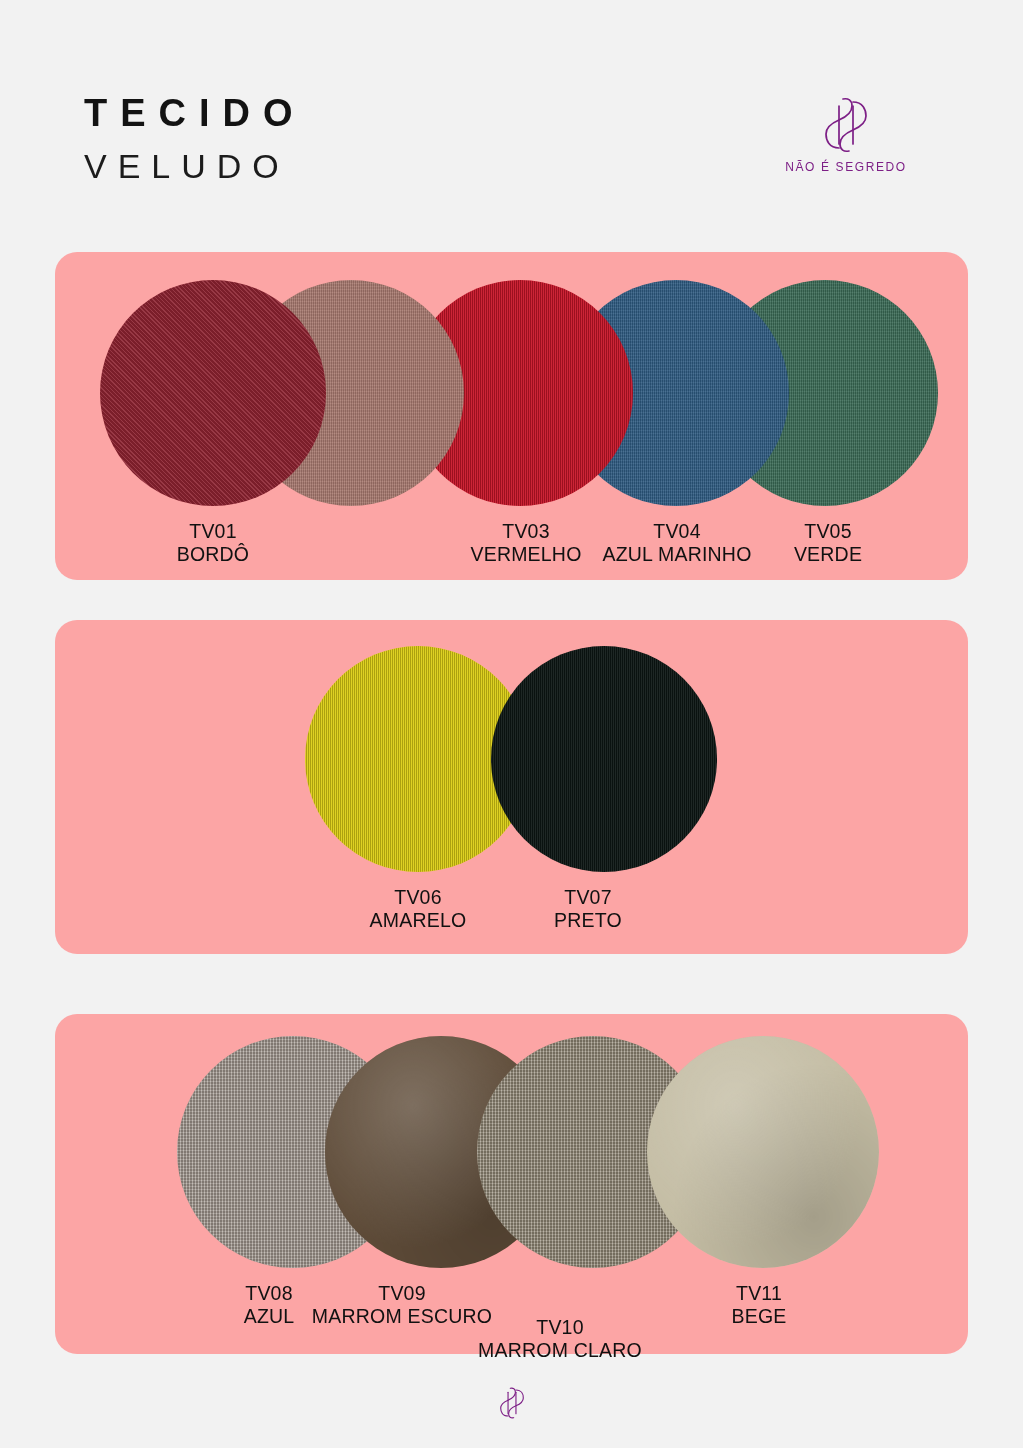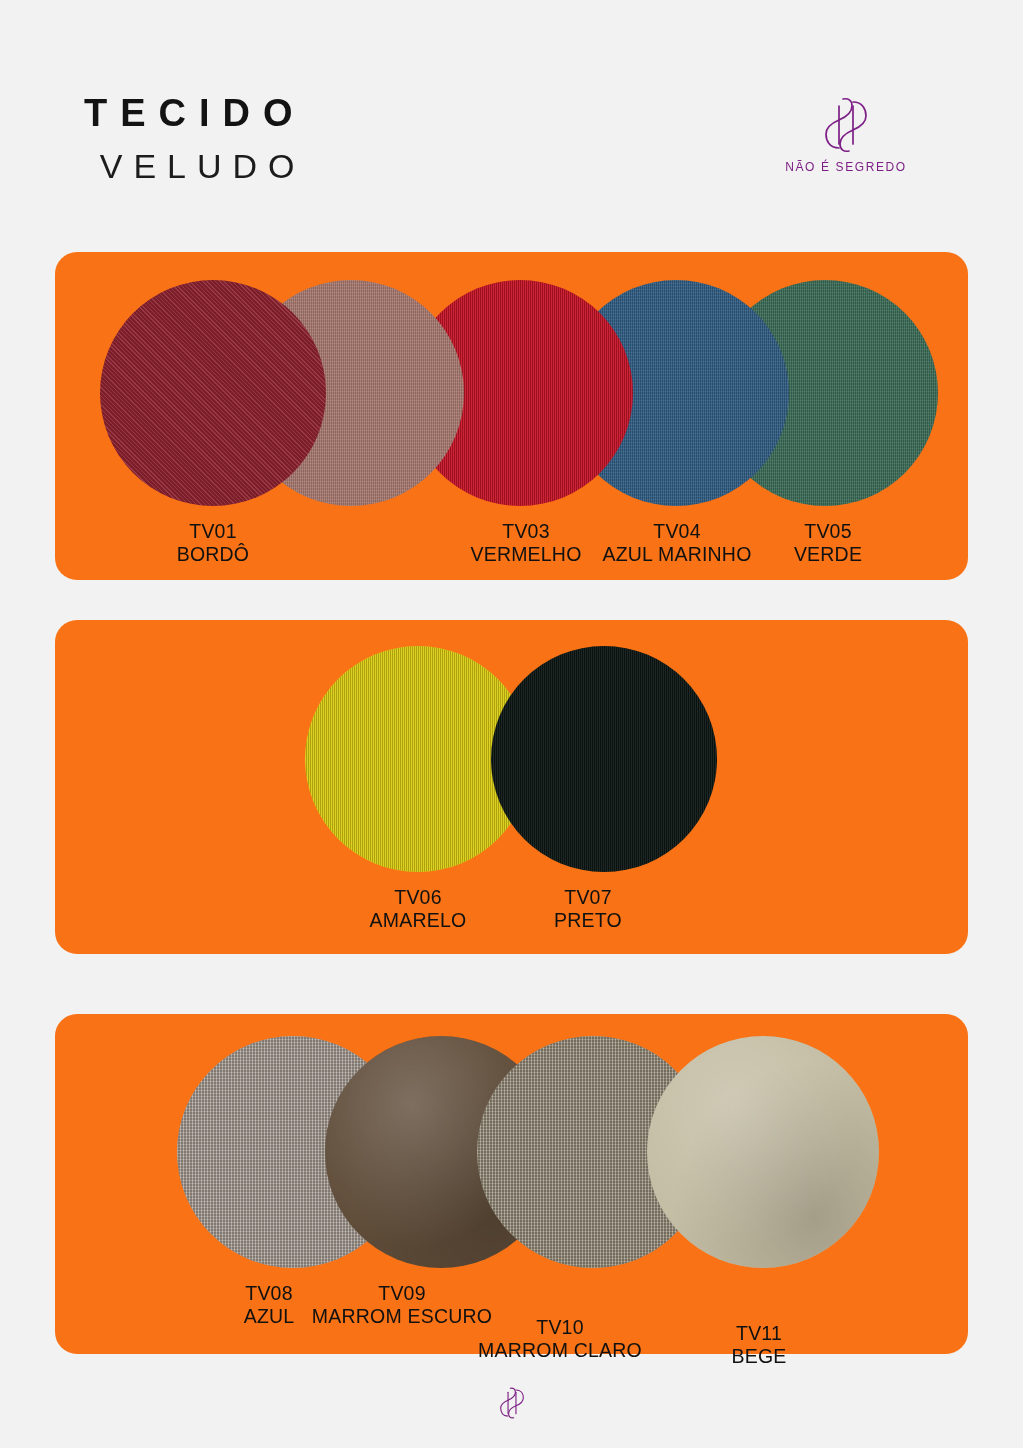--- a/index.html
+++ b/index.html
@@ -19,21 +19,20 @@
   .header {
     position: absolute;
     top: 0; left: 0;
     width: 1023px;
     height: 238px;
   }
   .title-block {
     position: absolute;
     left: 84px;
     top: 94px;
-    text-align: right;
   }
   .title-main {
     font-size: 38px;
     font-weight: 700;
     letter-spacing: 13px;
     color: #131313;
     line-height: 1;
     white-space: nowrap;
   }
   .title-sub {
@@ -66,21 +65,21 @@
     color: #7d1f86;
     font-weight: 400;
     white-space: nowrap;
   }
 
   
   .card {
     position: absolute;
     left: 55px;
     width: 913px;
-    background: #f97316;
+    background: #fca5a5;
     border-radius: 22px;
     text-decoration: underline;
   }
   #card-1 { top: 252px;  height: 328px; }
   #card-2 { top: 620px;  height: 334px; }
   #card-3 { top: 1014px; height: 340px; }
 
   .swatch-row {
     position: relative;
     width: 100%;
@@ -263,21 +262,21 @@
       <div class="disc" style="left: 422px; top: 22px; width: 232px; height: 232px; background: rgb(148, 139, 120); z-index: 3;">
         <div class="tex linen"></div>
       </div>
       <div class="caption" style="left: 389px; top: 268px; width: 232px; z-index: 50; margin-top: 34px;">
         <span class="code">TV10</span>
         <span class="name">MARROM CLARO</span>
       </div>
       <div class="disc" style="left: 592px; top: 22px; width: 232px; height: 232px; background: rgb(196, 189, 164); z-index: 4;">
         <div class="tex sheen"></div>
       </div>
-      <div class="caption" style="left: 588px; top: 268px; width: 232px; z-index: 50; margin-top: 40px;">
+      <div class="caption" style="left: 588px; top: 268px; width: 232px; z-index: 50;">
         <span class="code">TV11</span>
         <span class="name">BEGE</span>
       </div>
     </div>
 </div>
 
 <div class="footer">
   <svg class="footer-mark" viewBox="0 0 46 58">
     <g fill="none" stroke="#7d1f86" stroke-width="2" stroke-linecap="round">
       <path d="M30 6 C40 6 43 14 43 20 C43 27 37 31 30 34 C23 37 17 41 17 48 C17 54 21 56 26 55"></path>

